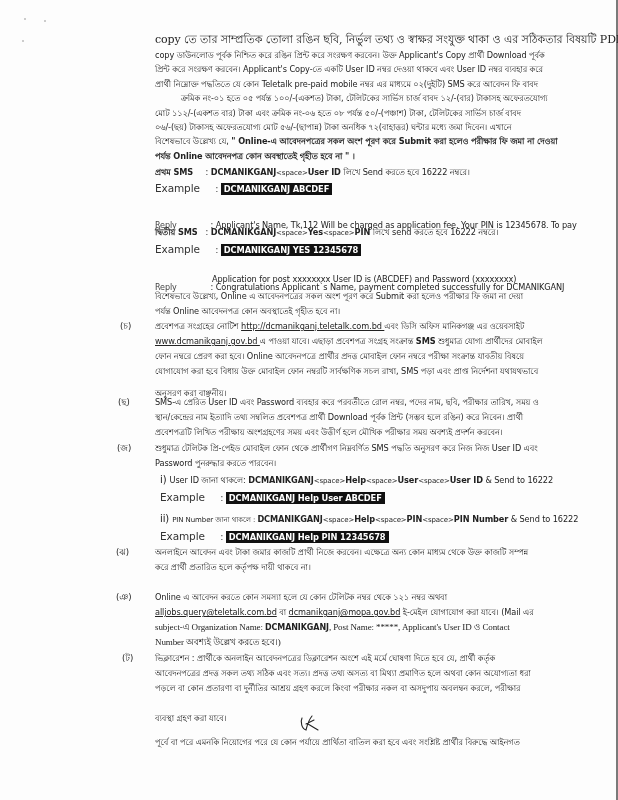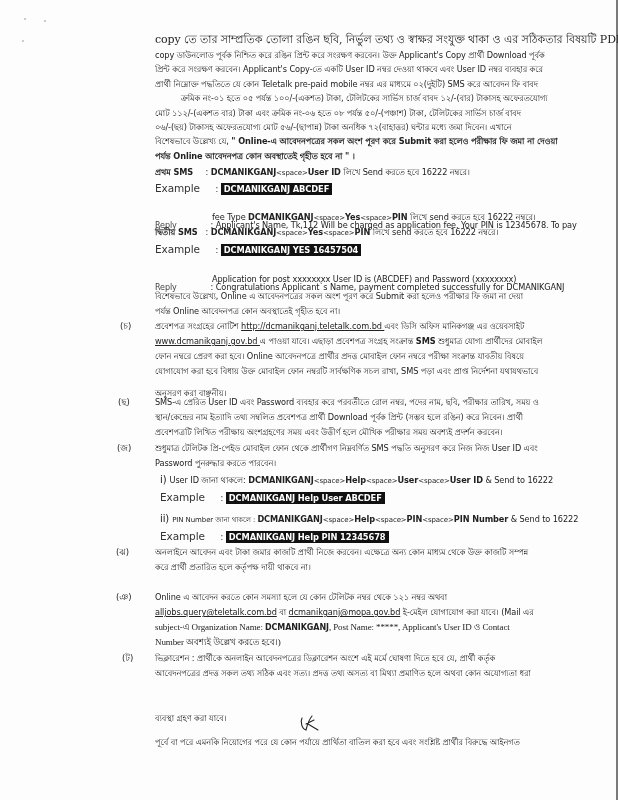--- a/index.html
+++ b/index.html
@@ -50,33 +50,30 @@
   </div>
   <div class="line" style="left:155px;top:182px;">
     <span class="example-label" style="display:inline-block;width:58px;">Example</span>
     <span>:</span>
     <span class="hl">DCMANIKGANJ ABCDEF</span>
   </div>
   <div class="line" style="left:155px;top:198px;">
     <span class="reply-label" style="display:inline-block;width:53px;">Reply</span>
     <span>: Applicant's Name, Tk,112 Will be charged as application fee. Your PIN is  12345678. To pay</span>
   </div>
-  <div class="line" style="left:212px;top:211px;">
-    <span>fee Type </span><span class="b">DCMANIKGANJ</span><span class="sm">&lt;space&gt;</span><span class="b">Yes</span><span class="sm">&lt;space&gt;</span><span class="b">PIN</span><span> লিখে send করতে হবে 16222 নম্বরে।</span>
-  </div>
 
   <div class="line" style="left:155px;top:226px;">
     <span class="sms-label" style="display:inline-block;width:48px;">দ্বিতীয় SMS</span>
     <span>:</span>
     <span class="b">DCMANIKGANJ</span><span class="sm">&lt;space&gt;</span><span class="b">Yes</span><span class="sm">&lt;space&gt;</span><span class="b">PIN</span><span> লিখে send করতে হবে 16222 নম্বরে।</span>
   </div>
   <div class="line" style="left:155px;top:243px;">
     <span class="example-label" style="display:inline-block;width:58px;">Example</span>
     <span>:</span>
-    <span class="hl">DCMANIKGANJ  YES 16457504</span>
+    <span class="hl">DCMANIKGANJ  YES 12345678</span>
   </div>
   <div class="line" style="left:212px;top:273px;">Application for post xxxxxxxx User ID is (ABCDEF) and Password (xxxxxxxx)</div>
   <div class="line" style="left:155px;top:260px;">
     <span class="reply-label" style="display:inline-block;width:53px;">Reply</span>
     <span>: Congratulations Applicant`s Name, payment completed successfully for DCMANIKGANJ</span>
   </div>
 
   <div class="line" style="left:155px;top:290px;">বিশেষভাবে উল্লেখ্য, Online এ আবেদনপত্রের সকল অংশ পূরণ করে Submit করা হলেও পরীক্ষার ফি জমা না দেয়া</div>
   <div class="line" style="left:155px;top:305px;">পর্যন্ত Online আবেদনপত্র কোন অবস্থাতেই গৃহীত হবে না।</div>
 
@@ -126,19 +123,20 @@
     <span class="u">alljobs.query@teletalk.com.bd</span><span> বা </span><span class="u">dcmanikganj@mopa.gov.bd</span><span> ই-মেইল যোগাযোগ করা যাবে। (Mail এর</span>
   </div>
   <div class="line" style="left:155px;top:621px;font-family:'Liberation Serif',serif;font-size:9px;">
     <span>subject-এ Organization Name: </span><span class="b" style="font-family:'DejaVu Sans',sans-serif;font-size:8px;">DCMANIKGANJ</span><span>, Post Name: *****, Applicant's User ID ও Contact</span>
   </div>
   <div class="line" style="left:155px;top:636px;font-family:'Liberation Serif',serif;font-size:9px;">Number অবশ্যই উল্লেখ করতে হবে।)</div>
 
   <div class="label" style="left:122px;top:652px;">(ট)</div>
   <div class="line" style="left:155px;top:667px;">আবেদনপত্রের প্রদত্ত সকল তথ্য সঠিক এবং সত্য। প্রদত্ত তথ্য অসত্য বা মিথ্যা প্রমাণিত হলে অথবা কোন অযোগ্যতা ধরা</div>
   <div class="line" style="left:155px;top:652px;">ভিক্লারেশন : প্রার্থীকে অনলাইন আবেদনপত্রের ডিক্লারেশন অংশে এই মর্মে ঘোষণা দিতে হবে যে, প্রার্থী কর্তৃক</div>
+  <div class="line" style="left:155px;top:682px;">পড়লে বা কোন প্রতারণা বা দুর্নীতির আশ্রয় গ্রহণ করলে কিংবা পরীক্ষার নকল বা অসদুপায় অবলম্বন করলে, পরীক্ষার</div>
   <div class="line" style="left:155px;top:697px;margin-top:39px;">পূর্বে বা পরে এমনকি নিয়োগের পরে যে কোন পর্যায়ে প্রার্থিতা বাতিল করা হবে এবং সংশ্লিষ্ট প্রার্থীর বিরুদ্ধে আইনগত</div>
   <div class="line" style="left:155px;top:712px;">ব্যবস্থা গ্রহণ করা যাবে।</div>
 
   <svg class="signature" viewBox="0 0 28 20">
     <path d="M4 6 C2 10, 4 17, 8 18 C9 14, 10 9, 14 4 M8 12 L16 8 M10 12 L20 18" fill="none" stroke="#222" stroke-width="1.1" stroke-linecap="round"></path>
   </svg>
 </div>
 
 </body></html>

